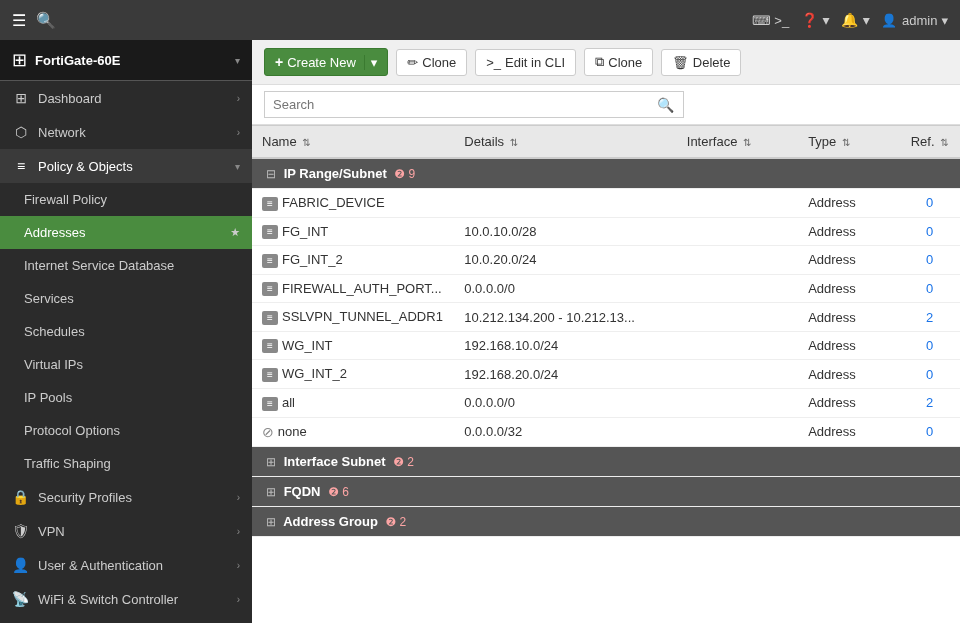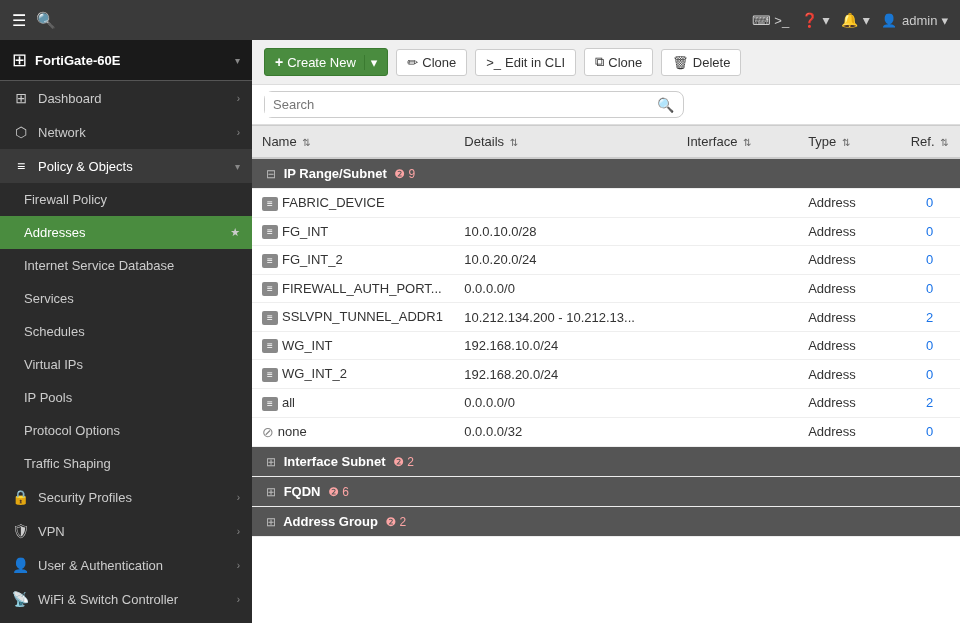--- a/index.html
+++ b/index.html
@@ -28,21 +28,21 @@
     .content { flex: 1; display: flex; flex-direction: column; overflow: hidden; background: #f5f5f5; }
 
     
     .toolbar { background: #f0f0f0; border-bottom: 1px solid #ddd; padding: 8px 12px; display: flex; align-items: center; gap: 8px; flex-shrink: 0; }
     .btn { display: flex; align-items: center; gap: 4px; padding: 5px 10px; border: 1px solid #ccc; background: white; cursor: pointer; border-radius: 3px; font-size: 12px; color: #333; }
     .btn-primary { background: #4a8c3f; color: white; border-color: #3a7a30; }
     .btn-primary .btn-arrow { border-left: 1px solid #3a7a30; margin-left: 4px; padding-left: 6px; }
 
     
     .search-bar { padding: 6px 12px; background: white; border-bottom: 1px solid #ddd; flex-shrink: 0; }
-    .search-input-wrap { display: flex; border: 1px solid #ccc; background: white; width: 420px; border-radius: 8px; }
+    .search-input-wrap { display: flex; border: 1px solid #ccc; background: white; width: 420px; border-radius: 0; }
     .search-input { border: none; outline: none; flex: 1; padding: 5px 8px; font-size: 13px; }
     .search-btn { background: none; border: none; cursor: pointer; padding: 4px 8px; color: #666; font-size: 14px; }
 
     
     .table-wrap { flex: 1; overflow-y: auto; background: white; }
     table { width: 100%; border-collapse: collapse; }
     th { background: #e8e8e8; border-bottom: 2px solid #ccc; border-top: 1px solid #ccc; padding: 8px 10px; text-align: left; color: #333; font-weight: normal; white-space: nowrap; }
     th .sort-icon { color: #666; font-size: 10px; margin-left: 2px; }
     td { padding: 6px 10px; border-bottom: 1px solid #eee; color: #333; vertical-align: middle; }
     .ref-link { color: #1a73e8; text-decoration: none; }

